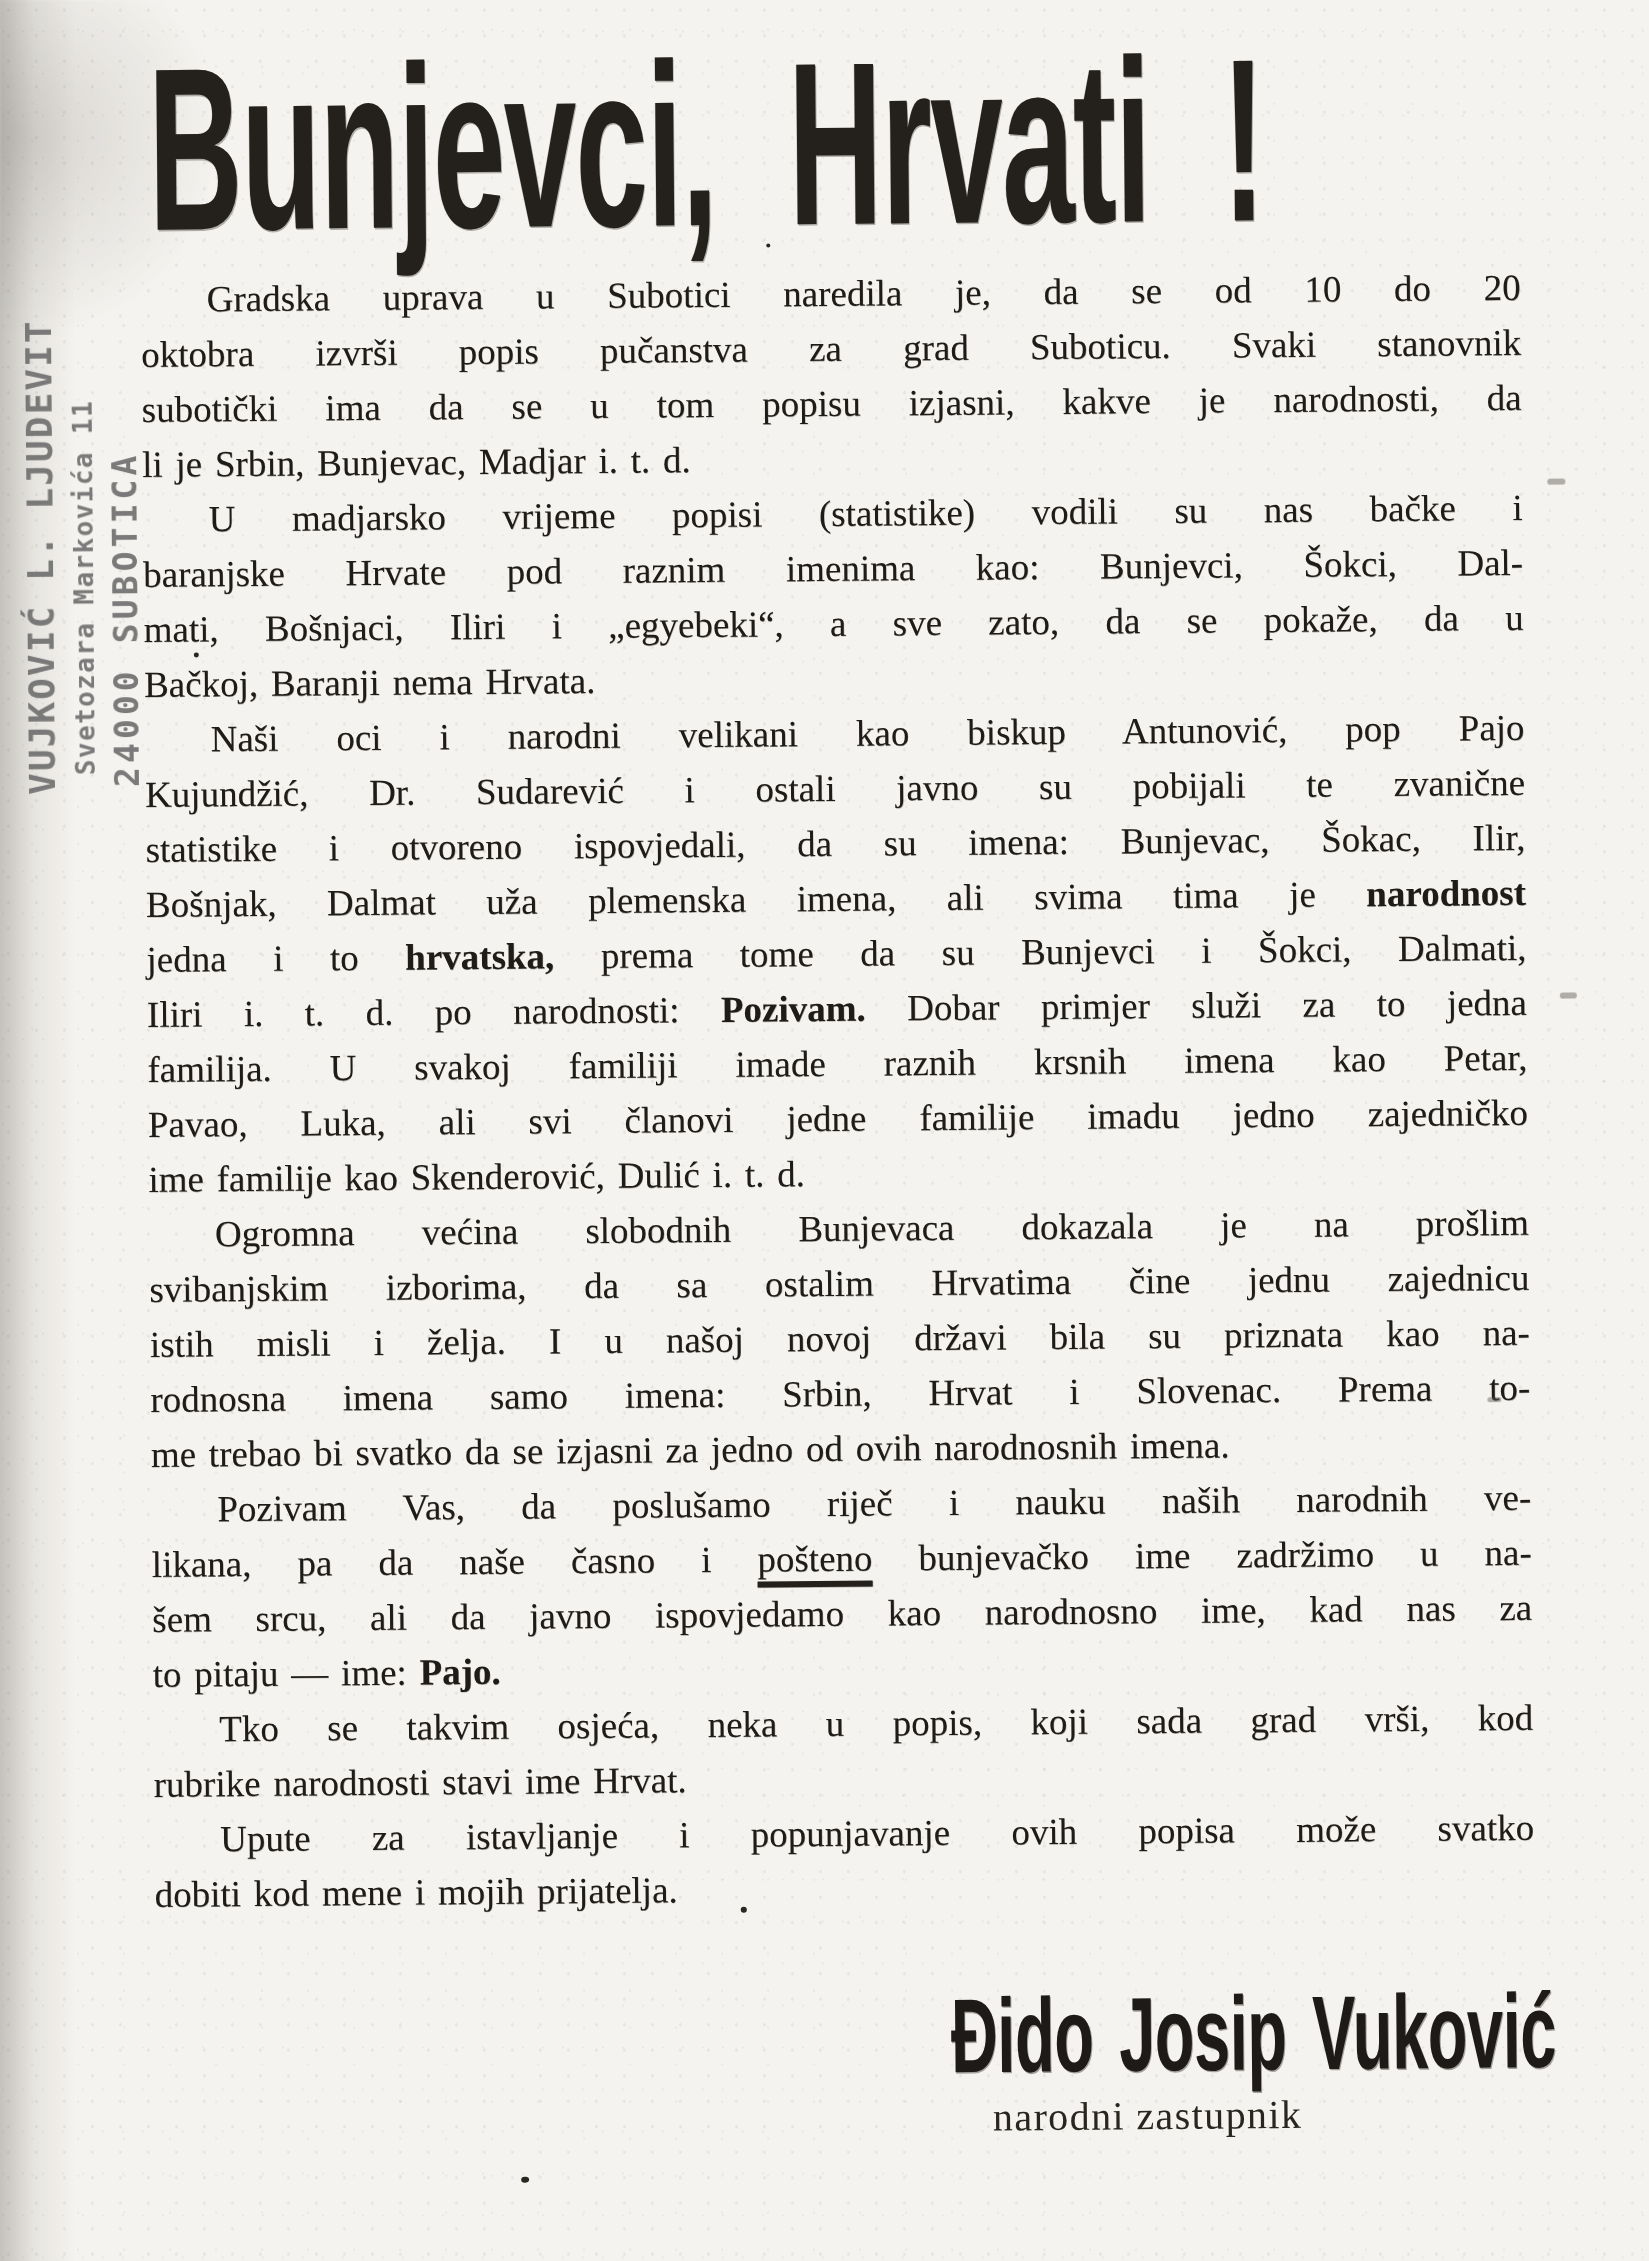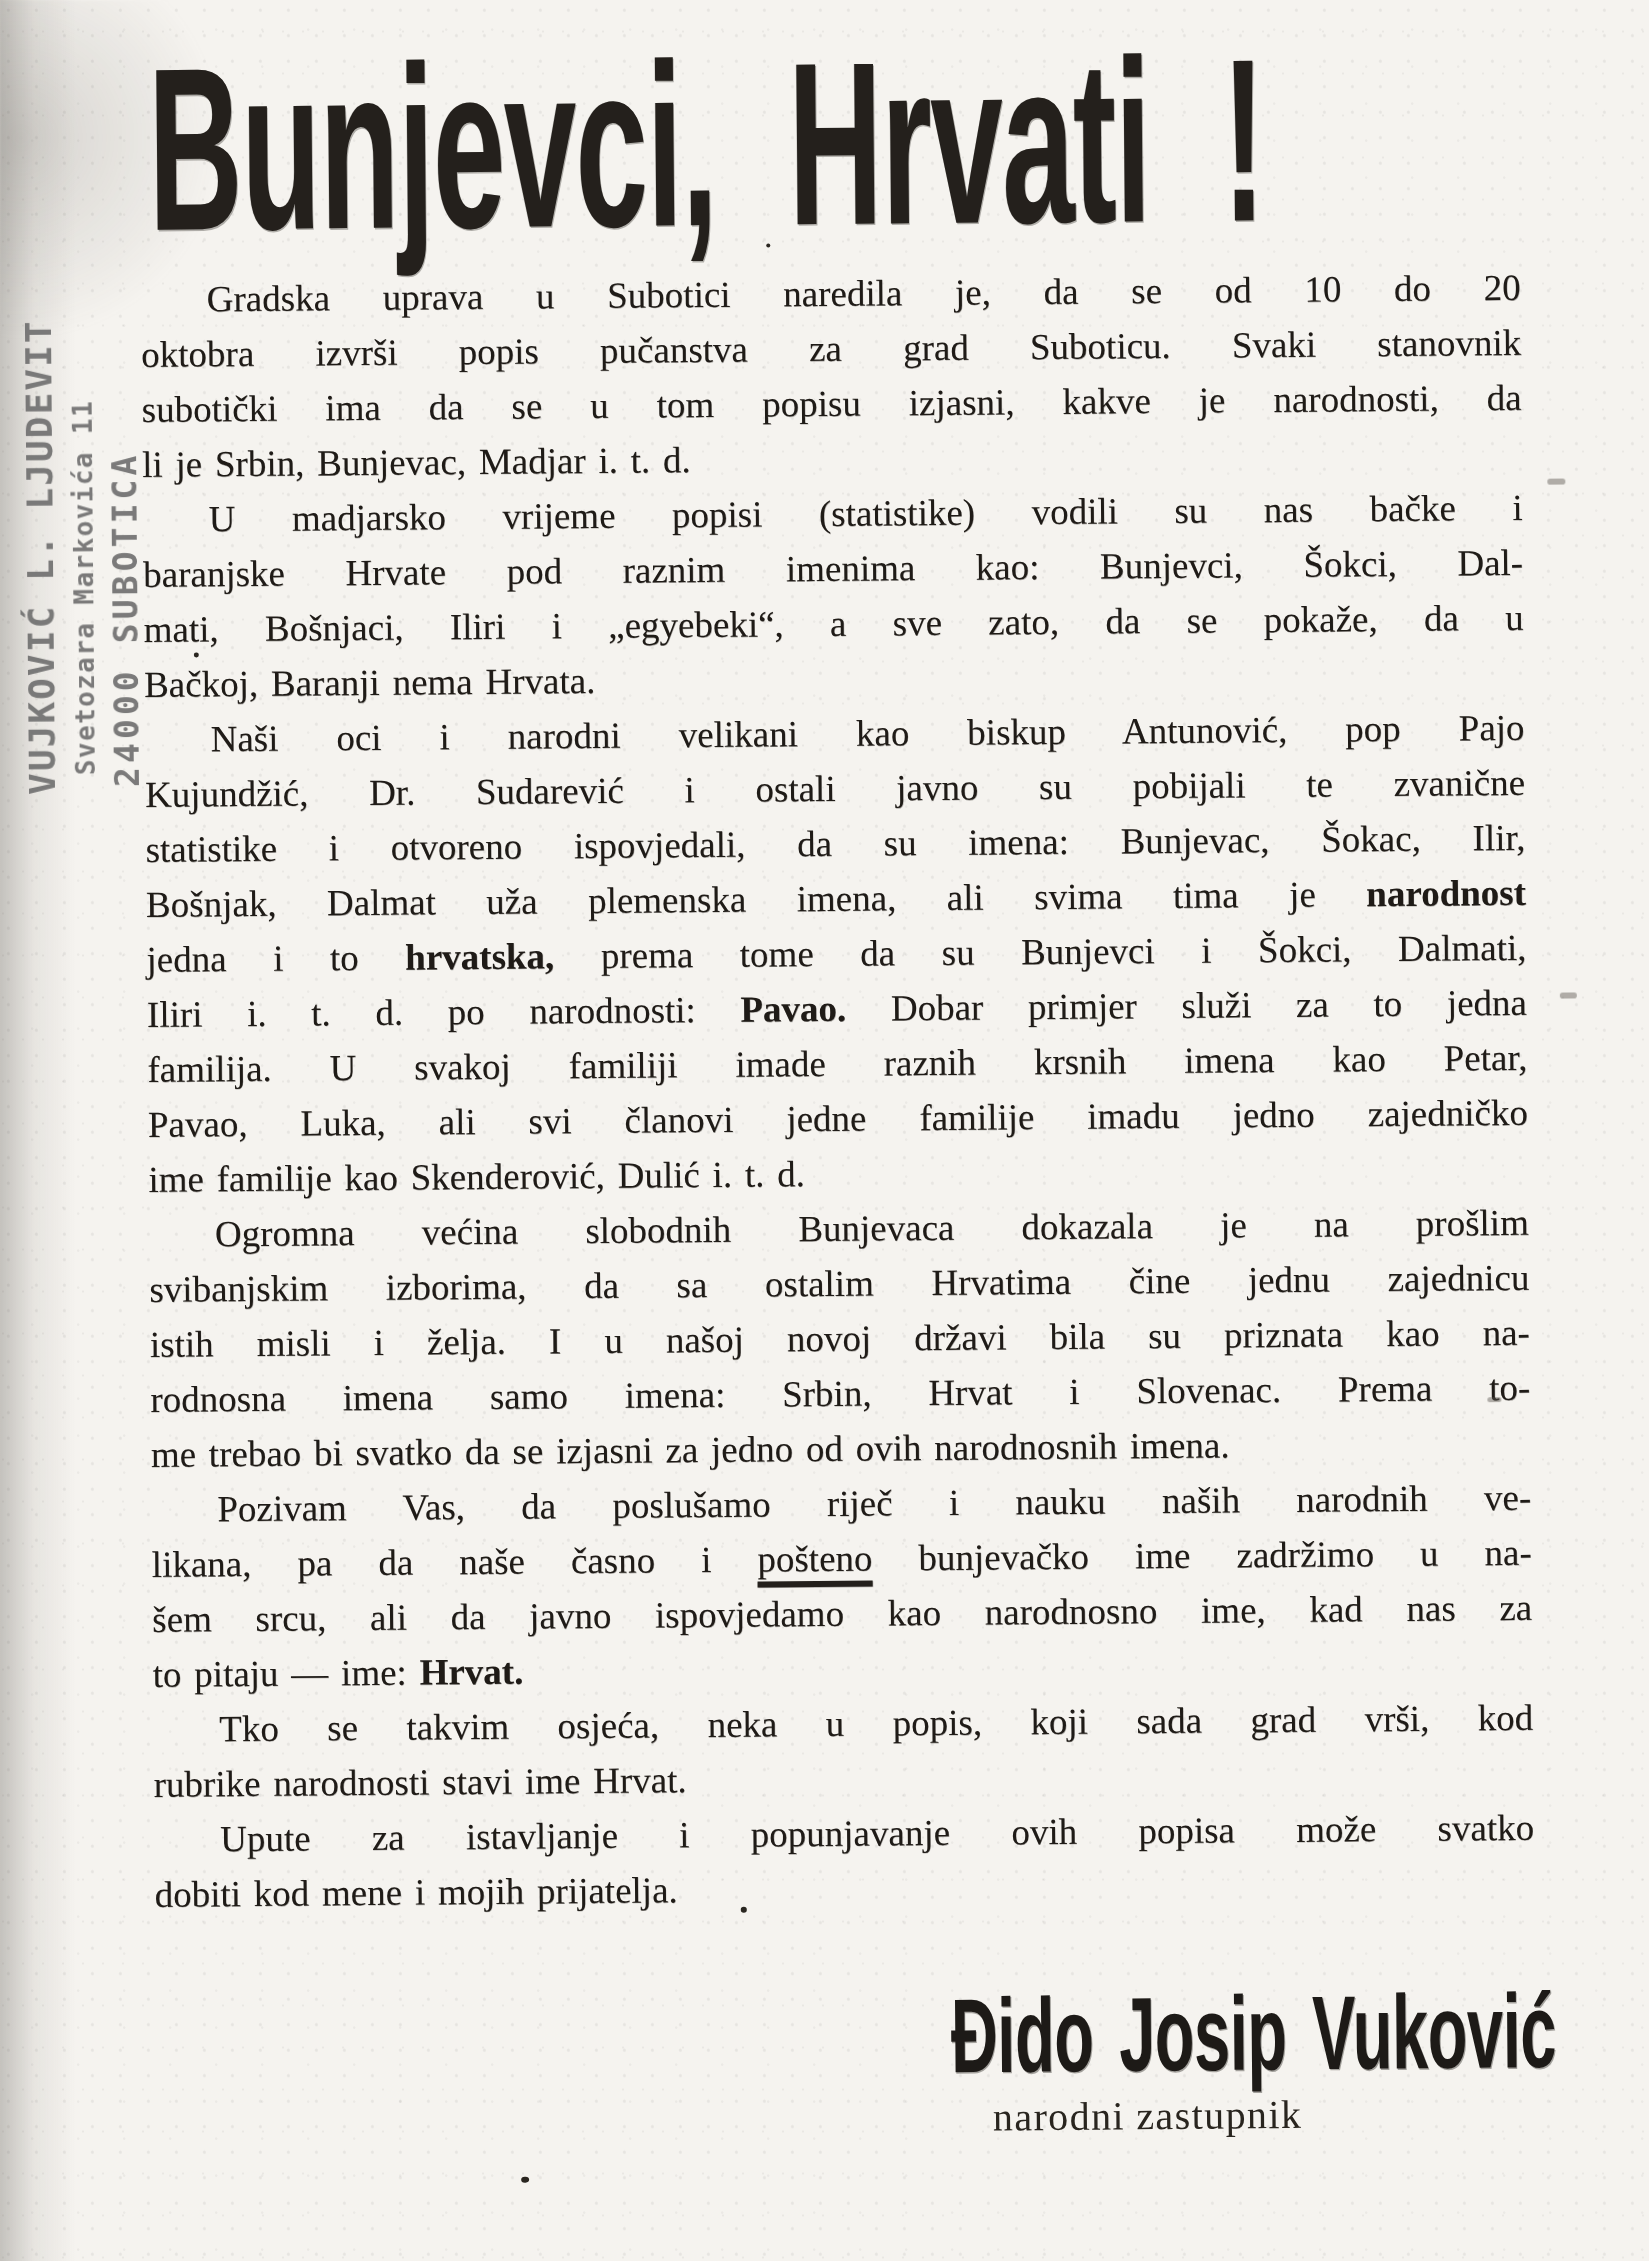--- a/index.html
+++ b/index.html
@@ -101,37 +101,37 @@
         <div class="line"><span>baranjske Hrvate pod raznim imenima kao: Bunjevci, Šokci, Dal-</span></div>
         <div class="line"><span>mati, Bošnjaci, Iliri i „egyebeki“, a sve zato, da se pokaže, da u</span></div>
         <div class="line last"><span>Bačkoj, Baranji nema Hrvata.</span></div>
       </div>
       <div>
         <div class="line first"><span>Naši oci i narodni velikani kao biskup Antunović, pop Pajo</span></div>
         <div class="line"><span>Kujundžić, Dr. Sudarević i ostali javno su pobijali te zvanične</span></div>
         <div class="line"><span>statistike i otvoreno ispovjedali, da su imena: Bunjevac, Šokac, Ilir,</span></div>
         <div class="line"><span>Bošnjak, Dalmat uža plemenska imena, ali svima tima je </span><span class="b">narodnost</span></div>
         <div class="line"><span>jedna i to </span><span class="b">hrvatska,</span><span> prema tome da su Bunjevci i Šokci, Dalmati,</span></div>
-        <div class="line"><span>Iliri i. t. d. po narodnosti: </span><span class="b">Pavao.</span><span> Dobar primjer služi za to jedna</span></div>
+        <div class="line"><span>Iliri i. t. d. po narodnosti: </span><span class="b">Pozivam.</span><span> Dobar primjer služi za to jedna</span></div>
         <div class="line"><span>familija. U svakoj familiji imade raznih krsnih imena kao Petar,</span></div>
         <div class="line"><span>Pavao, Luka, ali svi članovi jedne familije imadu jedno zajedničko</span></div>
         <div class="line last"><span>ime familije kao Skenderović, Dulić i. t. d.</span></div>
       </div>
       <div>
         <div class="line first"><span>Ogromna većina slobodnih Bunjevaca dokazala je na prošlim</span></div>
         <div class="line"><span>svibanjskim izborima, da sa ostalim Hrvatima čine jednu zajednicu</span></div>
         <div class="line"><span>istih misli i želja. I u našoj novoj državi bila su priznata kao na-</span></div>
         <div class="line"><span>rodnosna imena samo imena: Srbin, Hrvat i Slovenac. Prema to-</span></div>
         <div class="line last"><span>me trebao bi svatko da se izjasni za jedno od ovih narodnosnih imena.</span></div>
       </div>
       <div>
         <div class="line first"><span>Pozivam Vas, da poslušamo riječ i nauku naših narodnih ve-</span></div>
         <div class="line"><span>likana, pa da naše časno i </span><span class="u">pošteno</span><span> bunjevačko ime zadržimo u na-</span></div>
         <div class="line"><span>šem srcu, ali da javno ispovjedamo kao narodnosno ime, kad nas za</span></div>
-        <div class="line last"><span>to pitaju — ime: </span><span class="b">Hrvat.</span></div>
+        <div class="line last"><span>to pitaju — ime: </span><span class="b">Pajo.</span></div>
       </div>
       <div>
         <div class="line first"><span>Tko se takvim osjeća, neka u popis, koji sada grad vrši, kod</span></div>
         <div class="line last"><span>rubrike narodnosti stavi ime Hrvat.</span></div>
       </div>
       <div>
         <div class="line first"><span>Upute za istavljanje i popunjavanje ovih popisa može svatko</span></div>
         <div class="line last"><span>dobiti kod mene i mojih prijatelja.</span></div>
       </div>
     </div>

